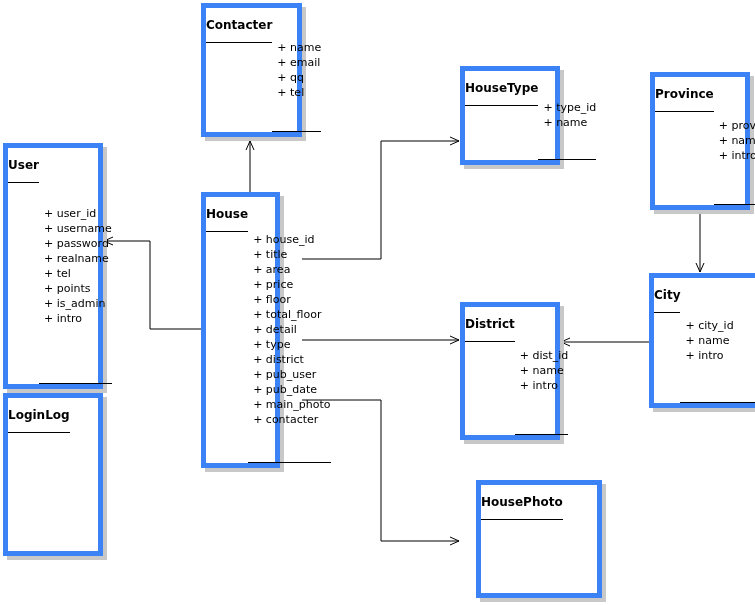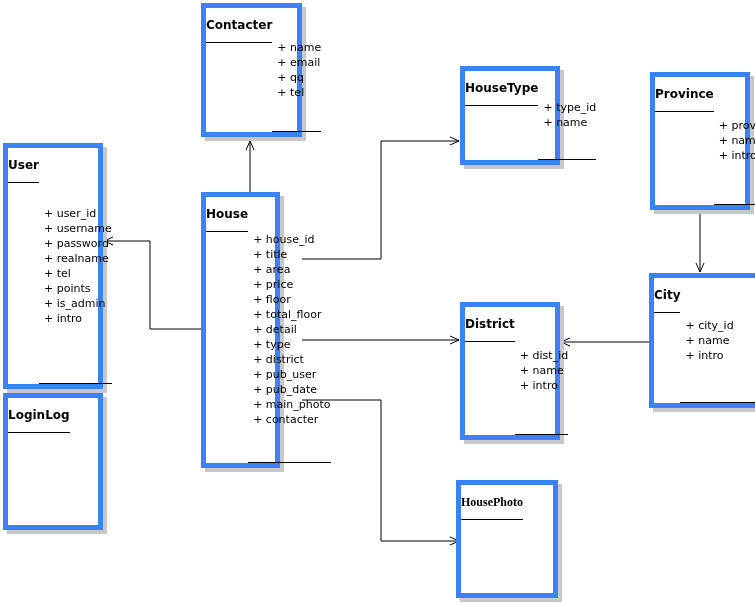--- a/index.html
+++ b/index.html
@@ -169,21 +169,21 @@
     </div>
     <div class="uml-class" style="left: 649px; top: 273px; width: 113px; height: 135px;">
       <div class="title">City</div>
       <div class="attrs">
         <div class="attr">+ city_id</div>
         <div class="attr">+ name</div>
         <div class="attr">+ intro</div>
       </div>
       <div class="footer"></div>
     </div>
-    <div class="uml-class" style="left: 3px; top: 393px; width: 100px; height: 137px;">
+    <div class="uml-class" style="left: 3px; top: 393px; width: 100px; height: 163px;">
       <div class="title">LoginLog</div>
       <div class="footer"></div>
     </div>
-    <div class="uml-class" style="left: 456px; top: 480px; width: 102px; height: 118px; font-family: Liberation Serif, serif;">
+    <div class="uml-class" style="left: 476px; top: 480px; width: 126px; height: 118px;">
       <div class="title">HousePhoto</div>
       <div class="footer"></div>
     </div>
   </div>
 
 </body></html>

